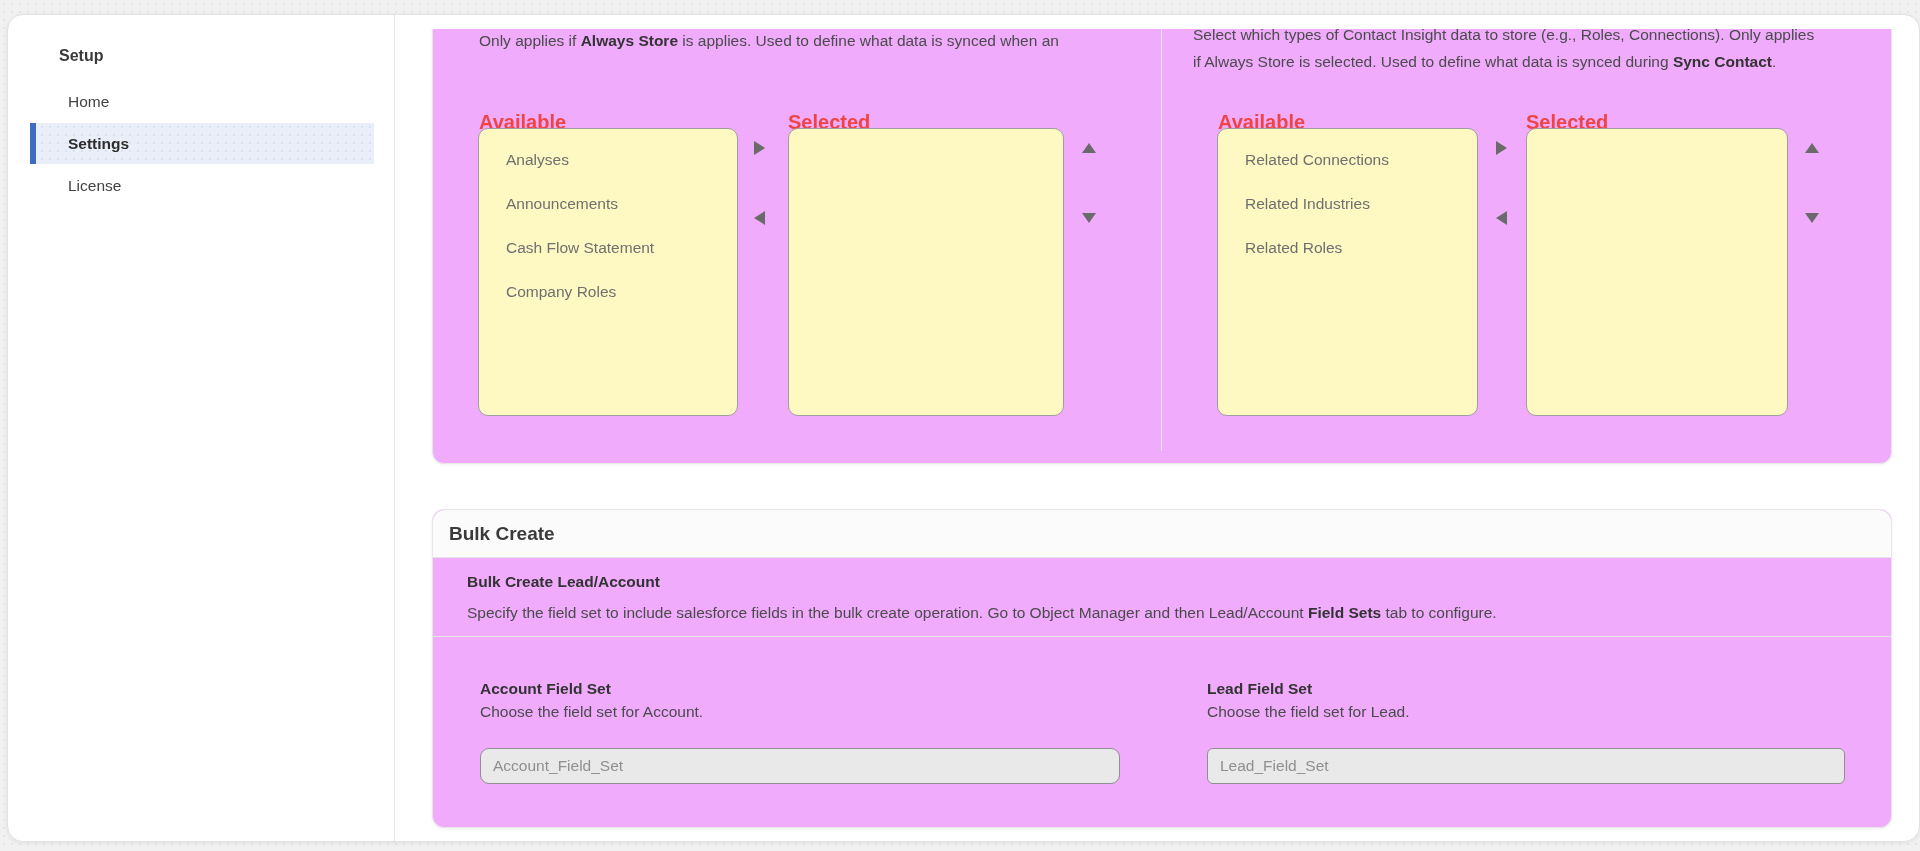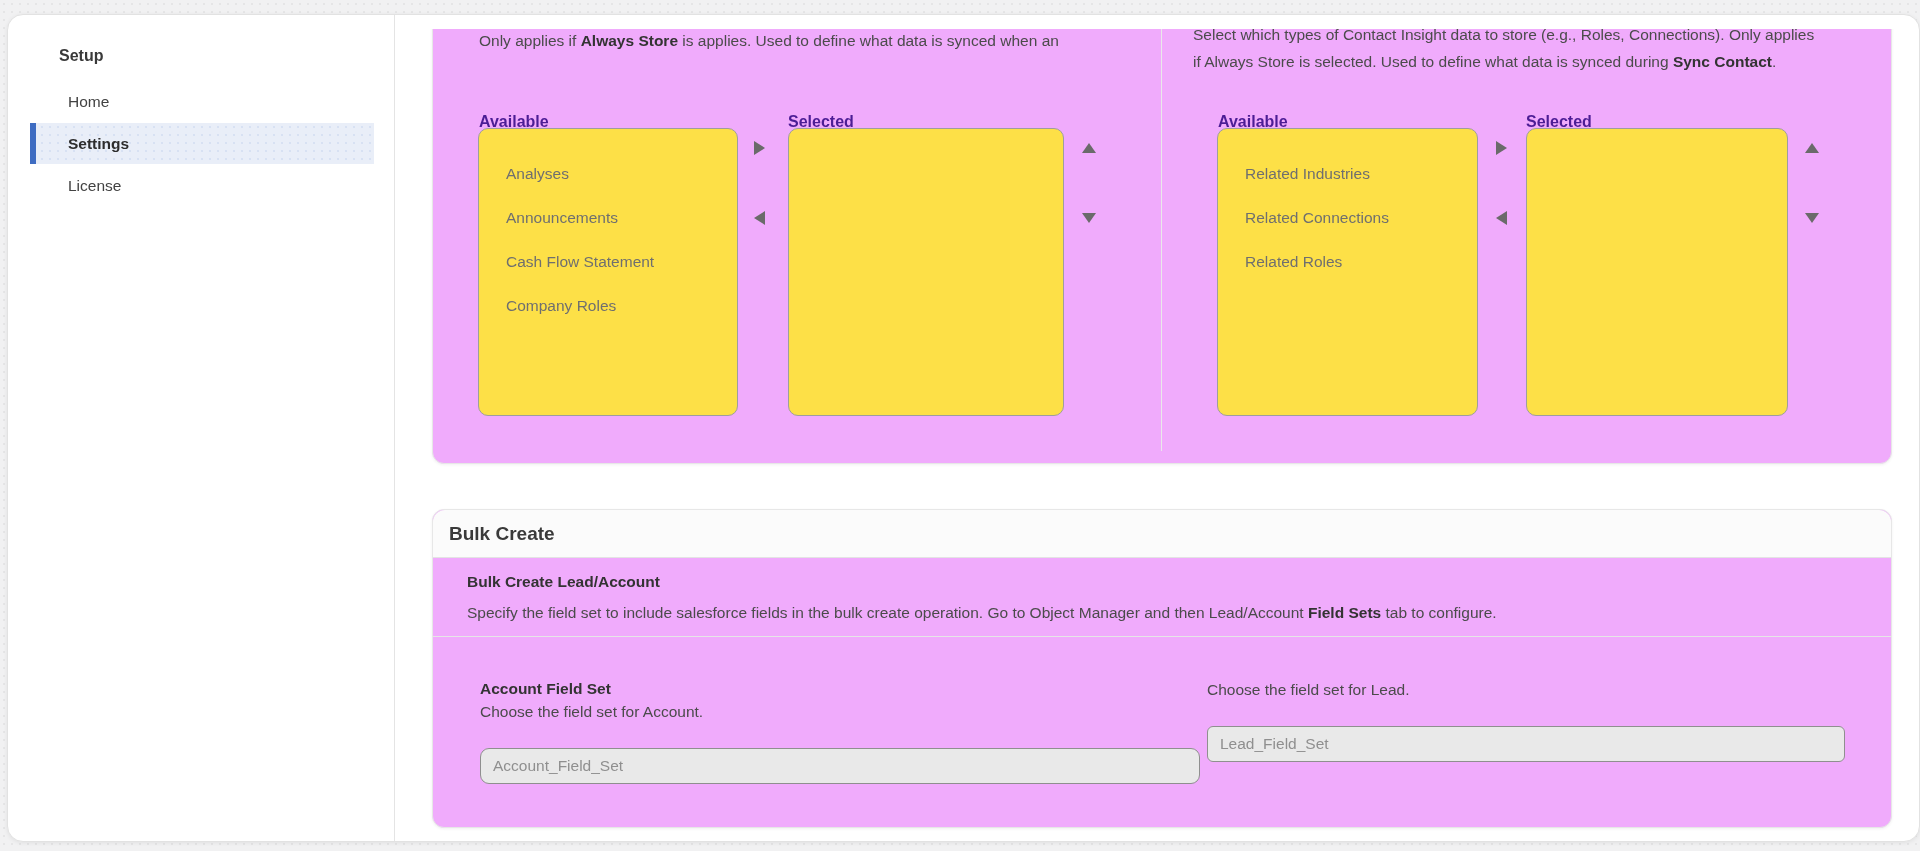--- a/index.html
+++ b/index.html
@@ -30,24 +30,24 @@
   .active-bar{position:absolute;left:0;top:0;width:6px;height:100%;background:#3e6cc2}
   .v-divider{position:absolute;left:386px;top:0;width:1px;height:100%;background:#e4e4e4}
   
   .content-clip{position:absolute;left:387px;top:14px;width:1526px;height:814px;overflow:hidden}
   .panel{position:absolute;background:#f0abfc;border:1px solid #e7e7e7;border-radius:12px;
          box-shadow:0 1px 3px rgba(0,0,0,0.06);box-sizing:border-box}
   .sync-panel{left:37px;top:-40px;width:1460px;height:475px}
   .mid-divider{position:absolute;left:766px;top:0;width:1px;height:422px;background:#e9e9e9}
   .para{position:absolute;font-size:15.5px;line-height:27px;color:#4b4b4b;white-space:nowrap}
   .seg-b{font-weight:bold;color:#333}
-  .lb-label{position:absolute;top:83px;font-size:16px;font-weight:bold;color:#4c1d95;line-height:20px}
+  .lb-label{position:absolute;top:83px;font-size:20px;font-weight:bold;color:#ef4444;line-height:20px}
   .listbox{
     position:absolute;top:99px;height:288px;box-sizing:border-box;overflow:hidden;
-    background:#fde047;border:1px solid #9e9e9e;border-radius:10px;padding-top:23px;
+    background:#fef9c3;border:1px solid #9e9e9e;border-radius:10px;padding-top:9px;
   }
   .lb-item{height:44px;display:flex;align-items:center;padding-left:27px;
            font-size:15.5px;color:#6f6f6f;white-space:nowrap}
   .arrow-btn{position:absolute;width:26px;height:26px;display:flex;align-items:center;
              justify-content:center;cursor:pointer}
   .tri-r{width:0;height:0;border-left:11px solid #6a6a6a;border-top:7px solid transparent;border-bottom:7px solid transparent}
   .tri-l{width:0;height:0;border-right:11px solid #6a6a6a;border-top:7px solid transparent;border-bottom:7px solid transparent}
   .tri-u{width:0;height:0;border-bottom:10px solid #6a6a6a;border-left:7px solid transparent;border-right:7px solid transparent}
   .tri-d{width:0;height:0;border-top:10px solid #6a6a6a;border-left:7px solid transparent;border-right:7px solid transparent}
   
@@ -126,22 +126,22 @@
         <span class="tri-d"></span>
       </div>
 
       <div class="para" style="left:798px;top:-8px">
           <div class="tline"><span>Select which types of Contact Insight data to store (e.g., Roles, Connections). Only applies</span></div>
           <div class="tline"><span>if Always Store is selected. Used to define what data is synced during </span><span class="seg-b">Sync Contact</span><span>.</span></div>
         </div>
 
       <div class="lb-label" style="left:823px">Available</div>
       <div class="listbox" style="left:822px;width:261px">
+          <div class="lb-item">Related Connections</div>
           <div class="lb-item">Related Industries</div>
-          <div class="lb-item">Related Connections</div>
           <div class="lb-item">Related Roles</div>
         </div>
 
       <div class="arrow-btn" style="left:1093px;top:106px">
         <span class="tri-r"></span>
       </div>
       <div class="arrow-btn" style="left:1093px;top:176px">
         <span class="tri-l"></span>
       </div>
 
@@ -161,24 +161,25 @@
         </div>
         <div class="bulk-sub">Bulk Create Lead/Account</div>
         <div class="bulk-desc">
             <div class="tline"><span>Specify the field set to include salesforce fields in the bulk create operation. Go to Object Manager and then Lead/Account </span><span class="seg-b">Field Sets</span><span> tab to configure.</span></div>
           </div>
         <div class="bulk-divider"></div>
 
         <div class="field-col" style="left:47px">
           <div class="field-label">Account Field Set</div>
           <div class="field-help">Choose the field set for Account.</div>
-          <input class="field-input" style="width: 720px;" type="text" placeholder="Account_Field_Set">
+          <input class="field-input" style="width: 640px;" type="text" placeholder="Account_Field_Set">
         </div>
 
         <div class="field-col" style="left:774px">
+          <div class="field-label">Lead Field Set</div>
           <div class="field-help">Choose the field set for Lead.</div>
           <input class="field-input" style="width: 638px; border-radius: 6px;" type="text" placeholder="Lead_Field_Set">
         </div>
       </div>
 
     </div>
   </div>
 </div>
 
 </body></html>

